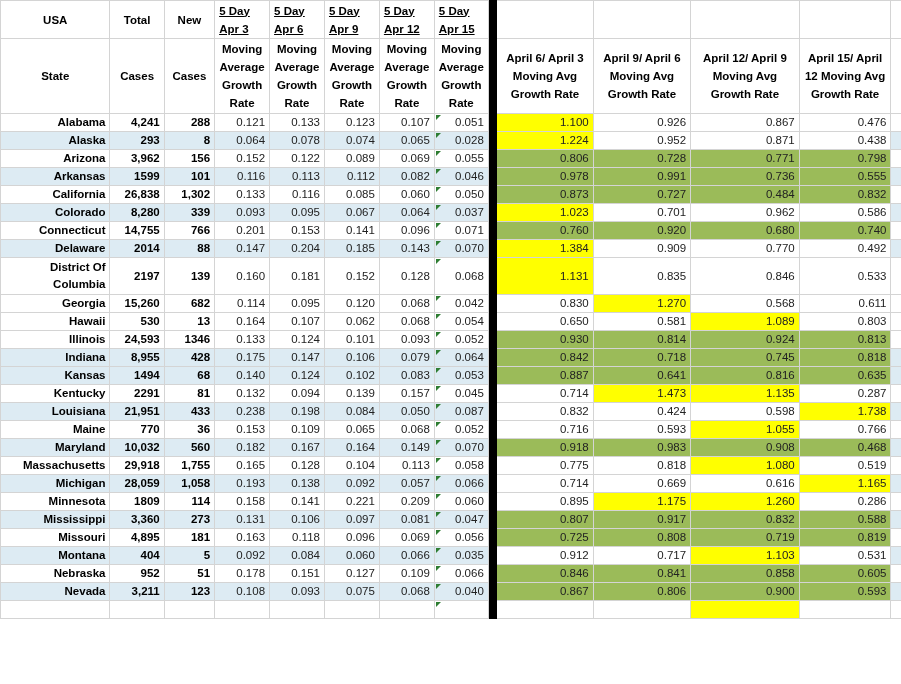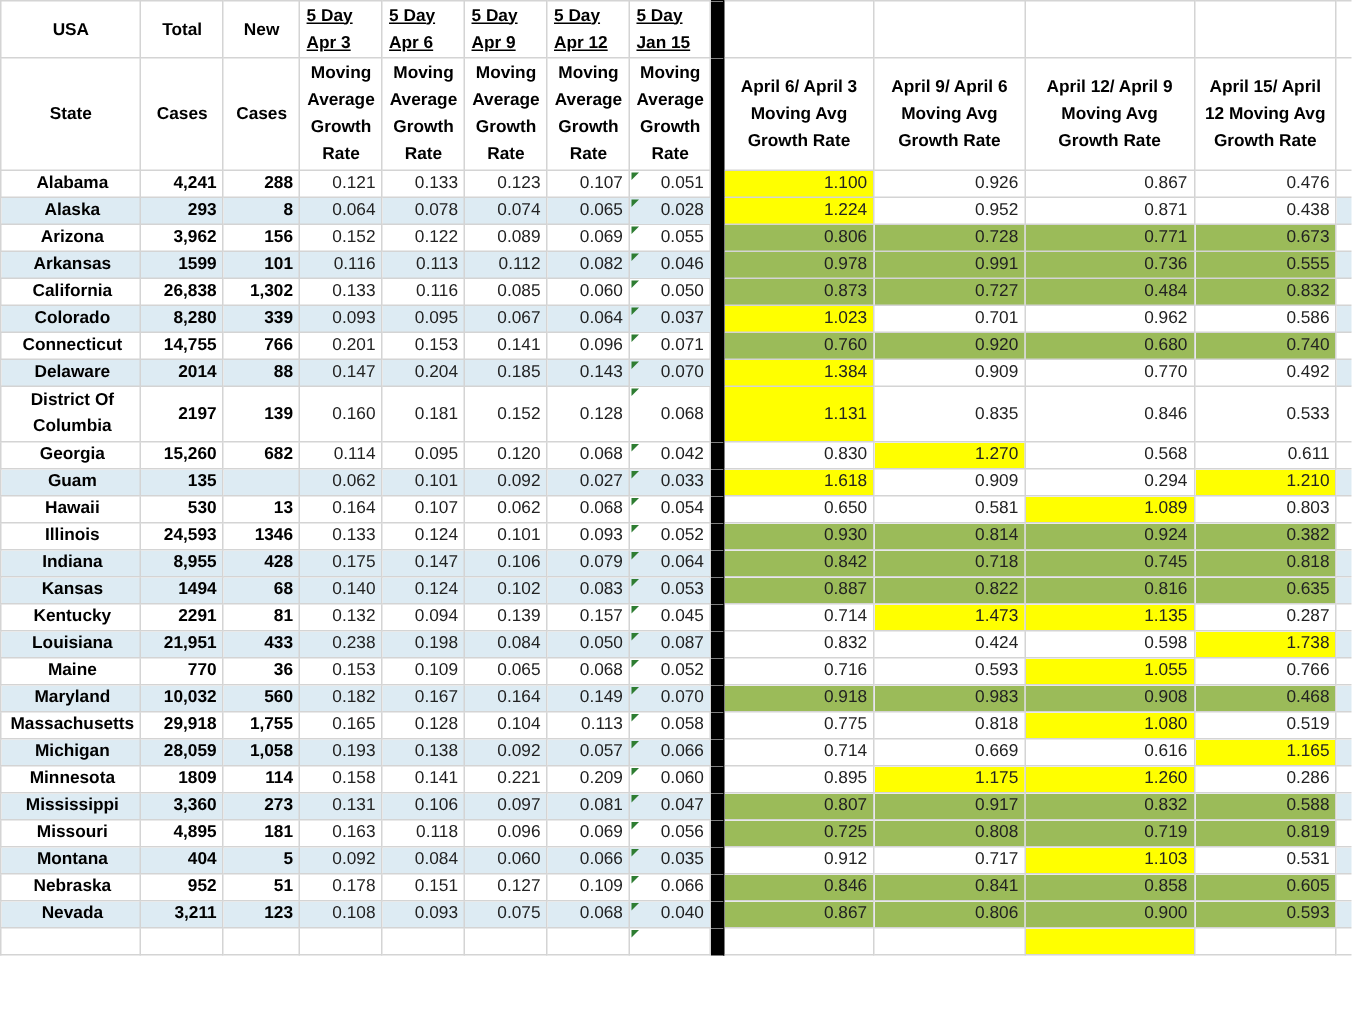--- a/index.html
+++ b/index.html
@@ -6,21 +6,21 @@
   body { width: 901px; height: 684px; overflow: hidden; position: relative;
          font-family: "Liberation Sans", "DejaVu Sans", sans-serif; color: #000; }
   table { border-collapse: collapse; table-layout: fixed; position: absolute; top: 0; left: 0; }
   td { border: 1px solid #d4d4d4; padding: 0 4px; font-size: 11.5px; white-space: nowrap; overflow: hidden; box-sizing: border-box; }
   .hdr td { font-weight: bold; text-align: center; vertical-align: middle; line-height: 18px; white-space: normal; }
   .hdr td.lft { text-align: left; text-decoration: underline; }
   tr.r1 td { height: 38px; }
   tr.r2 td { height: 75px; }
   tr.data td { height: 18px; line-height: 17px; }
   tr.data.tall td { height: 37px; white-space: normal; }
-  td.state { font-weight: bold; text-align: center; padding-left: 6px; margin-left: 30px; }
+  td.state { font-weight: bold; text-align: right; padding-left: 22px; margin-left: 30px; }
   td.num { text-align: right; }
   td.bold { font-weight: bold; }
   td.rate { color: #222; }
   tr.band td.bandable { background: #ddebf3; }
   td.divider { background: #000; border-color: #000; padding: 0; }
   td.green { background: #9bbb59 !important; }
   td.yellow { background: #ffff00 !important; }
   td.tri { position: relative; }
   td.tri::before { content: ""; position: absolute; left: 1px; top: 1px; width: 0; height: 0;
                    border-top: 5px solid #2e7d32; border-right: 5px solid transparent; }
@@ -48,21 +48,21 @@
   </colgroup>
   <tbody id="tbody">
     <tr class="hdr r1">
       <td>USA</td>
       <td>Total</td>
       <td>New</td>
       <td class="lft">5 Day Apr 3</td>
       <td class="lft">5 Day Apr 6</td>
       <td class="lft">5 Day Apr 9</td>
       <td class="lft">5 Day Apr 12</td>
-      <td class="lft">5 Day Jan 15</td>
+      <td class="lft">5 Day Apr 15</td>
       <td class="divider"></td>
       <td></td>
       <td></td>
       <td></td>
       <td></td>
       <td class="edge"></td>
     </tr>
     <tr class="hdr r2">
       <td>State</td>
       <td>Cases</td>
@@ -117,21 +117,21 @@
         <td class="num bold bandable">156</td>
         <td class="num rate bandable">0.152</td>
         <td class="num rate bandable">0.122</td>
         <td class="num rate bandable">0.089</td>
         <td class="num rate bandable">0.069</td>
         <td class="num rate bandable tri">0.055</td>
         <td class="divider"></td>
         <td class="num rate green">0.806</td>
         <td class="num rate green">0.728</td>
         <td class="num rate green">0.771</td>
-        <td class="num rate green">0.673</td>
+        <td class="num rate green">0.798</td>
         <td class="edge bandable"></td>
       </tr>
       <tr class="data band">
         <td class="state bandable">Arkansas</td>
         <td class="num bold bandable">1599</td>
         <td class="num bold bandable">101</td>
         <td class="num rate bandable">0.116</td>
         <td class="num rate bandable">0.113</td>
         <td class="num rate bandable">0.112</td>
         <td class="num rate bandable">0.082</td>
@@ -232,36 +232,20 @@
         <td class="num rate bandable">0.120</td>
         <td class="num rate bandable">0.068</td>
         <td class="num rate bandable tri">0.042</td>
         <td class="divider"></td>
         <td class="num rate">0.830</td>
         <td class="num rate yellow">1.270</td>
         <td class="num rate">0.568</td>
         <td class="num rate">0.611</td>
         <td class="edge bandable"></td>
       </tr>
-      <tr class="data band">
-        <td class="state bandable">Guam</td>
-        <td class="num bold bandable">135</td>
-        <td class="num bold bandable"></td>
-        <td class="num rate bandable">0.062</td>
-        <td class="num rate bandable">0.101</td>
-        <td class="num rate bandable">0.092</td>
-        <td class="num rate bandable">0.027</td>
-        <td class="num rate bandable tri">0.033</td>
-        <td class="divider"></td>
-        <td class="num rate yellow">1.618</td>
-        <td class="num rate">0.909</td>
-        <td class="num rate">0.294</td>
-        <td class="num rate yellow">1.210</td>
-        <td class="edge bandable"></td>
-      </tr>
       <tr class="data">
         <td class="state bandable">Hawaii</td>
         <td class="num bold bandable">530</td>
         <td class="num bold bandable">13</td>
         <td class="num rate bandable">0.164</td>
         <td class="num rate bandable">0.107</td>
         <td class="num rate bandable">0.062</td>
         <td class="num rate bandable">0.068</td>
         <td class="num rate bandable tri">0.054</td>
         <td class="divider"></td>
@@ -277,21 +261,21 @@
         <td class="num bold bandable">1346</td>
         <td class="num rate bandable">0.133</td>
         <td class="num rate bandable">0.124</td>
         <td class="num rate bandable">0.101</td>
         <td class="num rate bandable">0.093</td>
         <td class="num rate bandable tri">0.052</td>
         <td class="divider"></td>
         <td class="num rate green">0.930</td>
         <td class="num rate green">0.814</td>
         <td class="num rate green">0.924</td>
-        <td class="num rate green">0.382</td>
+        <td class="num rate green">0.813</td>
         <td class="edge bandable"></td>
       </tr>
       <tr class="data band">
         <td class="state bandable">Indiana</td>
         <td class="num bold bandable">8,955</td>
         <td class="num bold bandable">428</td>
         <td class="num rate bandable">0.175</td>
         <td class="num rate bandable">0.147</td>
         <td class="num rate bandable">0.106</td>
         <td class="num rate bandable">0.079</td>
@@ -307,21 +291,21 @@
         <td class="state bandable">Kansas</td>
         <td class="num bold bandable">1494</td>
         <td class="num bold bandable">68</td>
         <td class="num rate bandable">0.140</td>
         <td class="num rate bandable">0.124</td>
         <td class="num rate bandable">0.102</td>
         <td class="num rate bandable">0.083</td>
         <td class="num rate bandable tri">0.053</td>
         <td class="divider"></td>
         <td class="num rate green">0.887</td>
-        <td class="num rate green">0.822</td>
+        <td class="num rate green">0.641</td>
         <td class="num rate green">0.816</td>
         <td class="num rate green">0.635</td>
         <td class="edge bandable"></td>
       </tr>
       <tr class="data">
         <td class="state bandable">Kentucky</td>
         <td class="num bold bandable">2291</td>
         <td class="num bold bandable">81</td>
         <td class="num rate bandable">0.132</td>
         <td class="num rate bandable">0.094</td>

